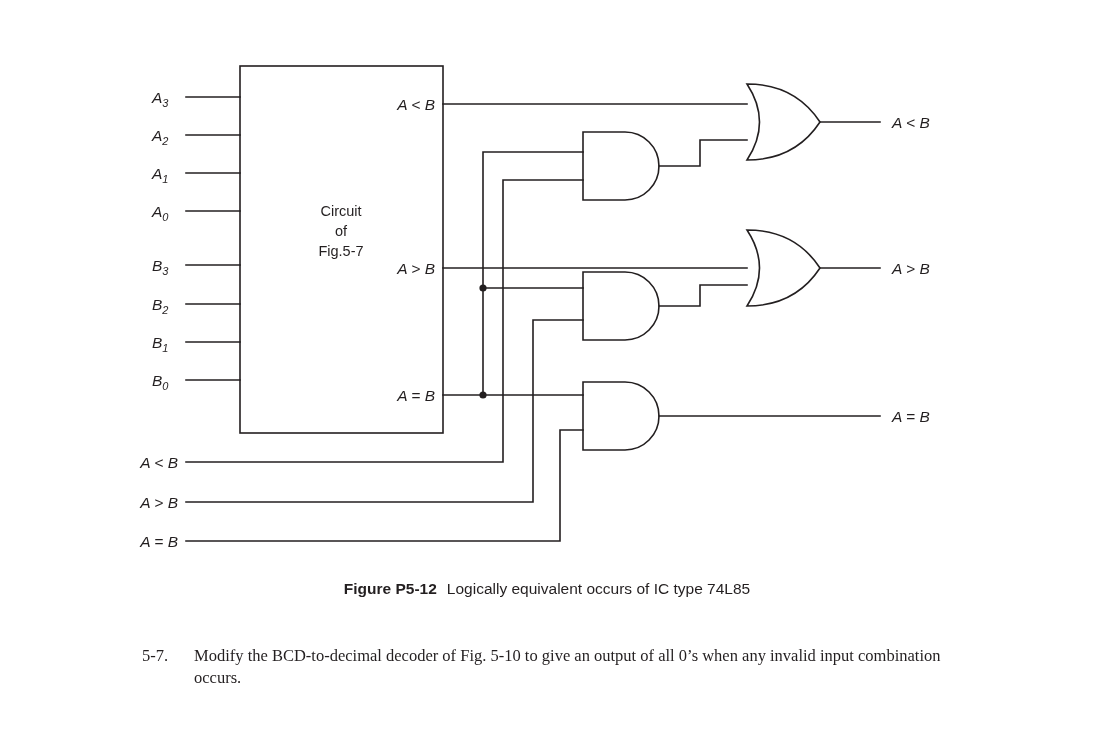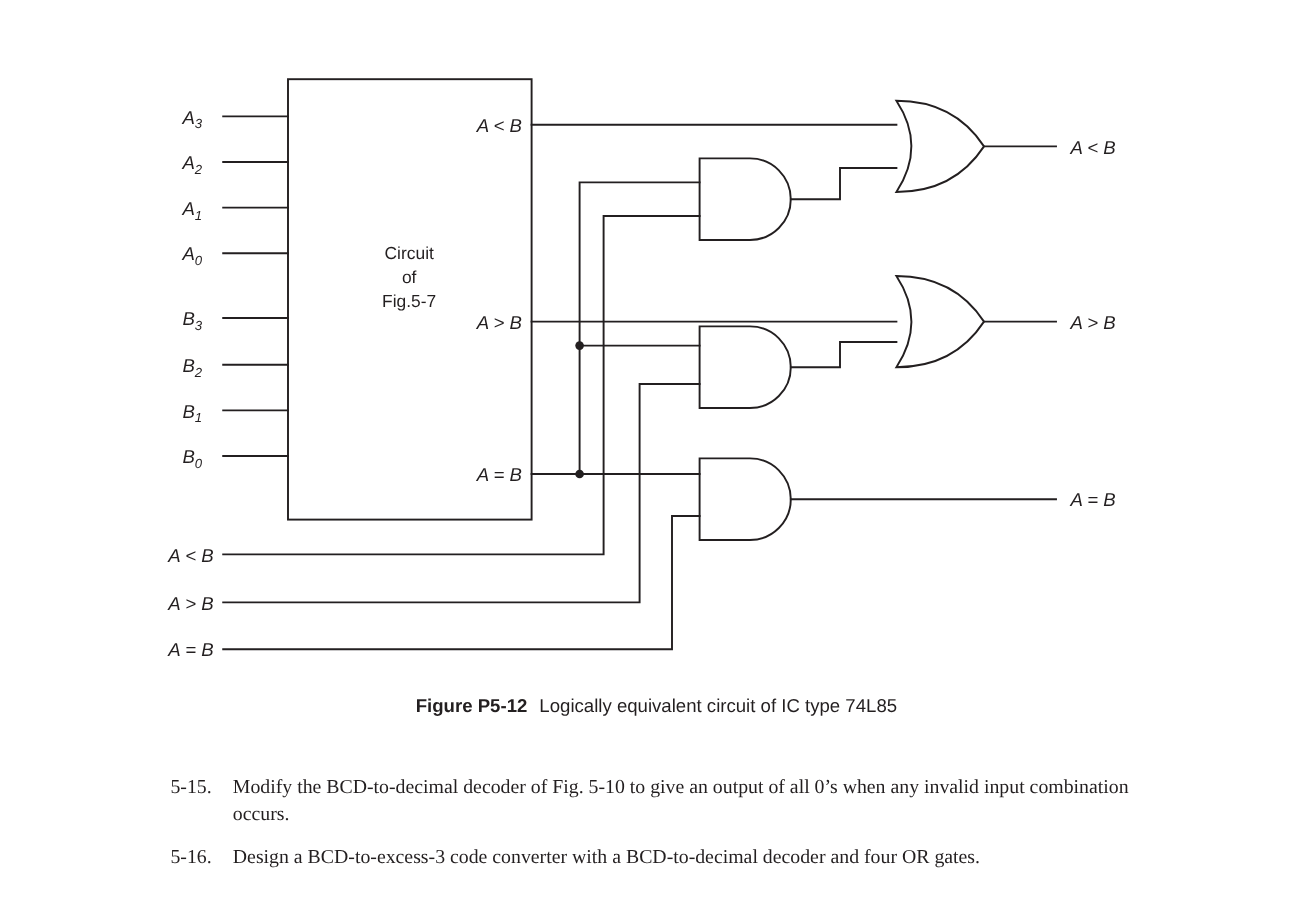--- a/index.html
+++ b/index.html
@@ -166,25 +166,21 @@
 
     <g>
       <text class="lbl-italic" x="892" y="128" text-anchor="start">A &lt; B</text>
       <text class="lbl-italic" x="892" y="274" text-anchor="start">A &gt; B</text>
       <text class="lbl-italic" x="892" y="422" text-anchor="start">A = B</text>
     </g>
   </svg>
 </div>
 
 <div class="caption">
-  <span class="cap-bold">Figure P5-12</span><span class="cap-text">Logically equivalent circuit of IC type 74L85</span>
+  <span class="cap-bold">Figure P5-12</span><span class="cap-text">Logically equivalent occurs of IC type 74L85</span>
 </div>
 
 <div class="problems">
   <div class="problem">
-    <div class="num">5-15.</div>
+    <div class="num">5-7.</div>
     <div class="body">Modify the BCD-to-decimal decoder of Fig. 5-10 to give an output of all 0’s when any invalid input combination occurs.</div>
-  </div>
-  <div class="problem">
-    <div class="num">5-16.</div>
-    <div class="body">Design a BCD-to-excess-3 code converter with a BCD-to-decimal decoder and four OR gates.</div>
   </div>
 </div>
 
 </body></html>

